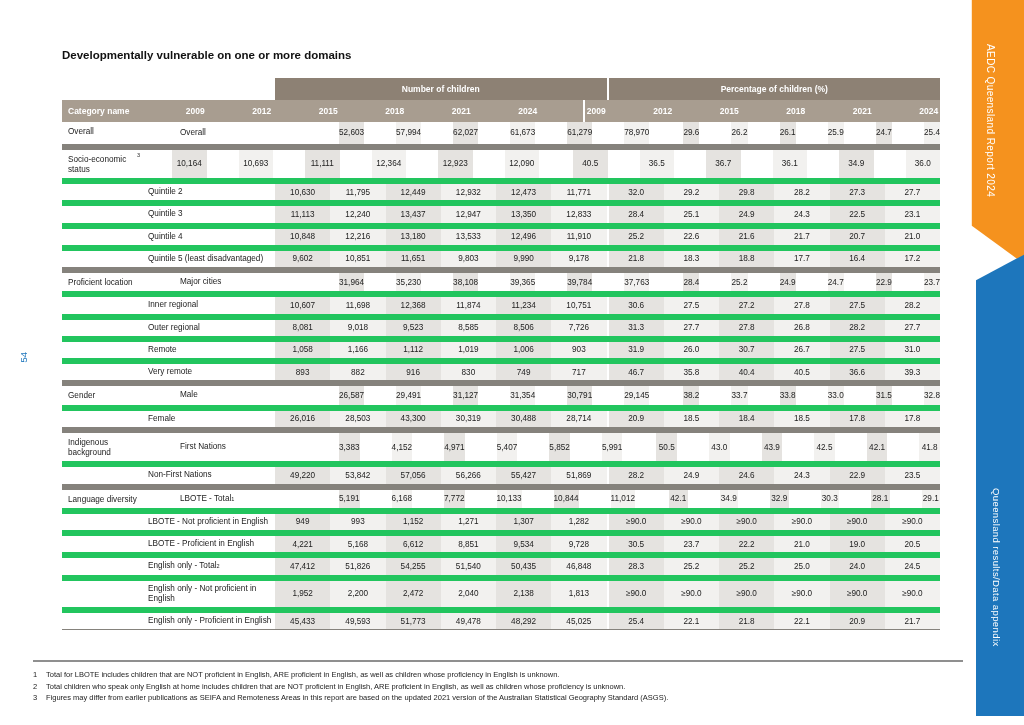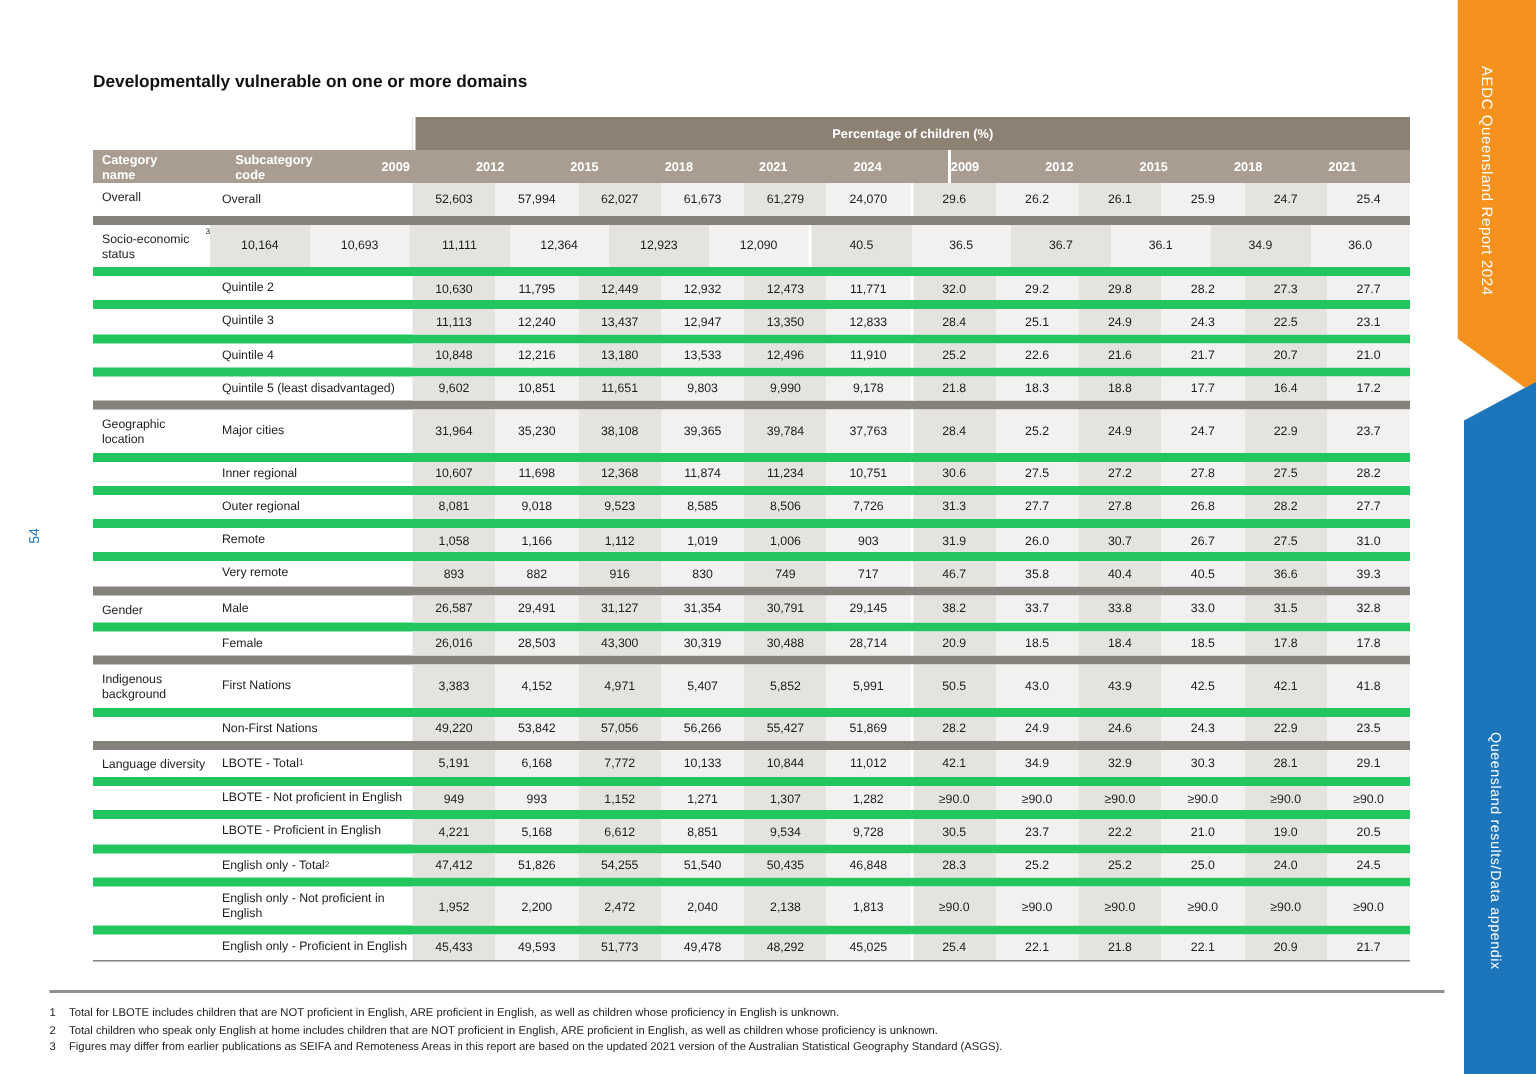--- a/index.html
+++ b/index.html
@@ -61,21 +61,21 @@
     color: #ffffff; font-size: 8.5px; font-weight: bold;
     display: flex; align-items: center;
   }
   .c-cat { width: 78px; padding-left: 6px; }
   .c-sub { width: 135px; padding-left: 8px; padding-right: 2px; }
   .hcell.c-data, .cell.c-data { flex: 1 1 0; justify-content: center; text-align: center; }
   .hcell.grp, .cell.grp { border-left: 2px solid #ffffff; }
 
   .tbody { border-bottom: 1px solid #85827c; }
   .trow { display: flex; min-height: 21.5px; border-top: 6px solid #22c55e; }
-  .trow.group-start { border-top-color: #85827c; }
+  .trow.group-start { border-top-color: #85827c; gap: 32px; }
   .trow:first-child { border-top: none; }
   .cell {
     font-size: 8.2px; display: flex; align-items: center;
     padding-top: 3px; padding-bottom: 3px;
   }
   .cell.c-cat { align-items: flex-start; padding-top: 5px; line-height: 1.25; }
   .cell.c-sub { line-height: 1.25; }
   .cell.c-data.odd  { background: #e5e3e0; }
   .cell.c-data.even { background: #f2f1ef; }
   sup { font-size: 5.5px; line-height: 0; }
@@ -96,25 +96,25 @@
 <div class="banner-blue"></div>
 <span class="vtext vtext-orange">AEDC Queensland Report 2024</span>
 <span class="vtext vtext-blue">Queensland results/Data appendix</span>
 <span class="page-num">54</span>
 
 <div class="title">Developmentally vulnerable on one or more domains</div>
 
 <div class="table-wrap">
   <div class="thead-group">
     <div class="spacer"></div>
+    <div class="gcell">Number of children</div>
     <div class="gcell grp">Percentage of children (%)</div>
   </div>
   <div class="thead-cols">
     <div class="hcell c-cat">Category name</div>
-    <div class="hcell c-sub">Subcategory code</div>
 
   <div class="hcell c-data">
         <span>2009</span>
       </div>
       <div class="hcell c-data">
         <span>2012</span>
       </div>
       <div class="hcell c-data">
         <span>2015</span>
       </div>
@@ -164,21 +164,21 @@
         <div class="cell c-data odd">
           <span>62,027</span>
         </div>
         <div class="cell c-data even">
           <span>61,673</span>
         </div>
         <div class="cell c-data odd">
           <span>61,279</span>
         </div>
         <div class="cell c-data even">
-          <span>24,070</span>
+          <span>78,970</span>
         </div>
         <div class="cell c-data odd grp">
           <span>29.6</span>
         </div>
         <div class="cell c-data even">
           <span>26.2</span>
         </div>
         <div class="cell c-data odd">
           <span>26.1</span>
         </div>
@@ -397,21 +397,21 @@
         </div>
         <div class="cell c-data odd">
           <span>16.4</span>
         </div>
         <div class="cell c-data even">
           <span>17.2</span>
         </div>
       </div>
       <div class="trow group-start">
         <div class="cell c-cat">
-          <span>Geographic location</span>
+          <span>Proficient location</span>
         </div>
         <div class="cell c-sub">
           <span>Major cities</span>
         </div>
         <div class="cell c-data odd">
           <span>31,964</span>
         </div>
         <div class="cell c-data even">
           <span>35,230</span>
         </div>

